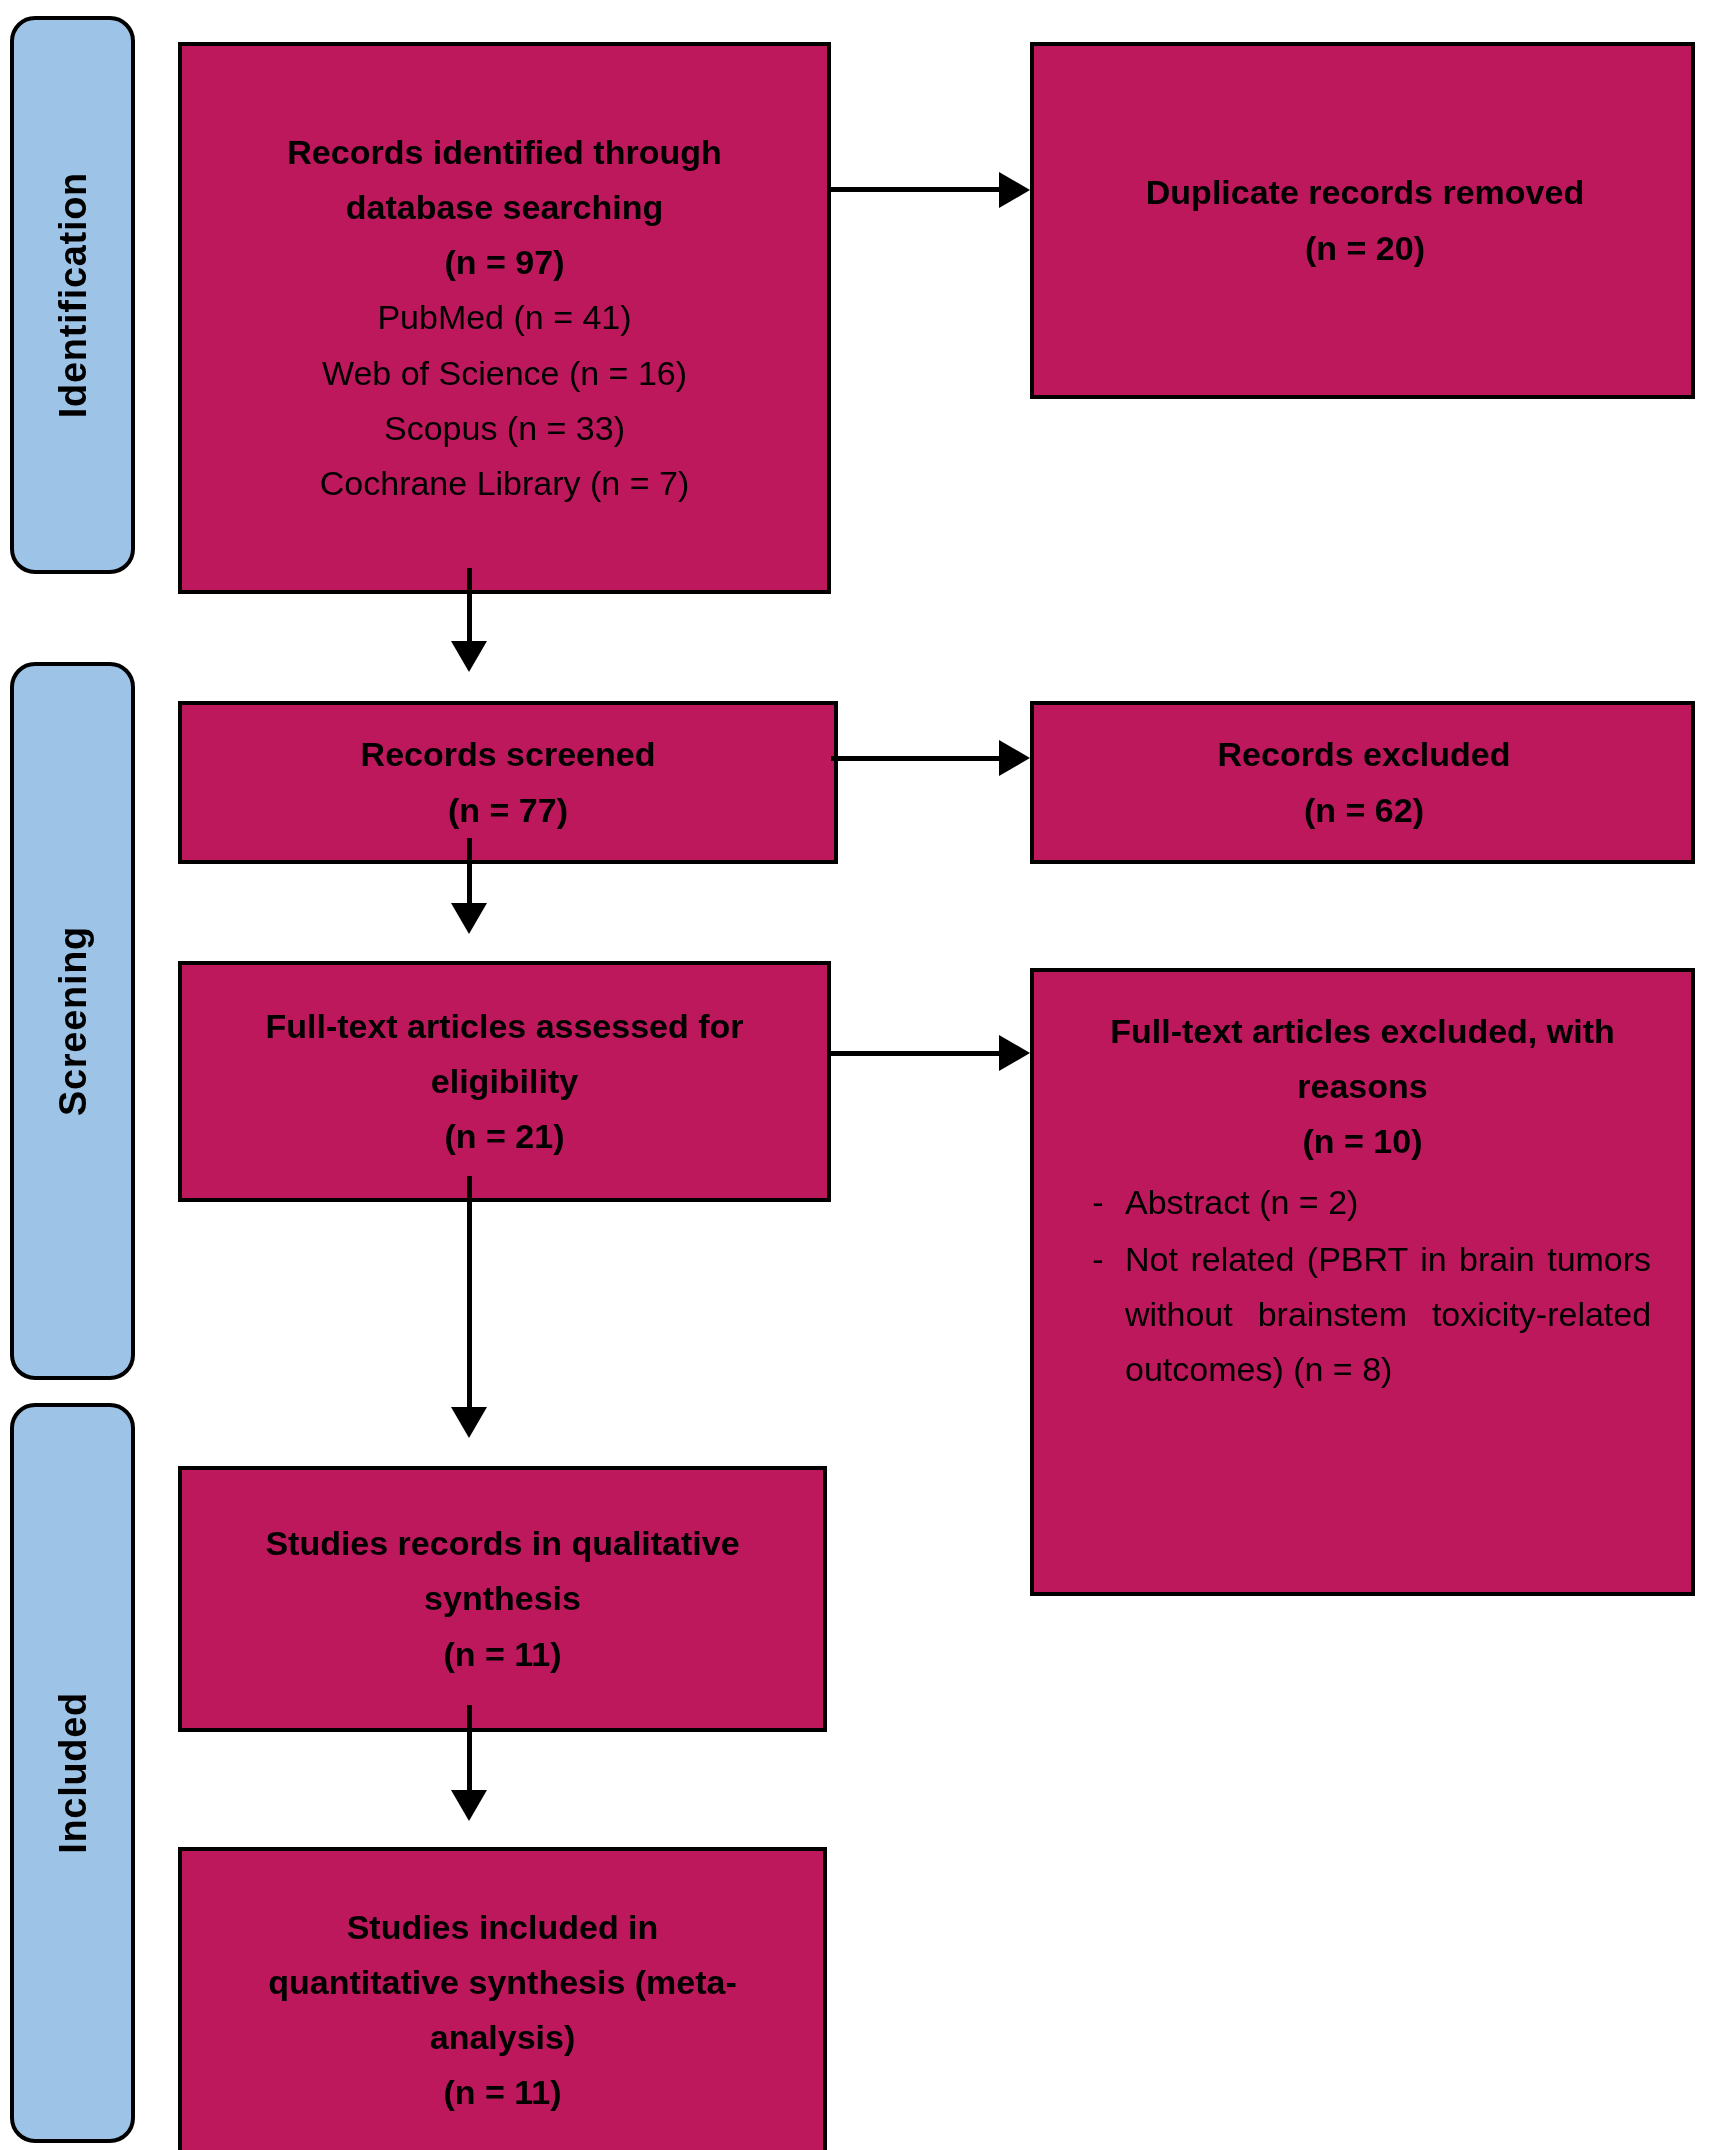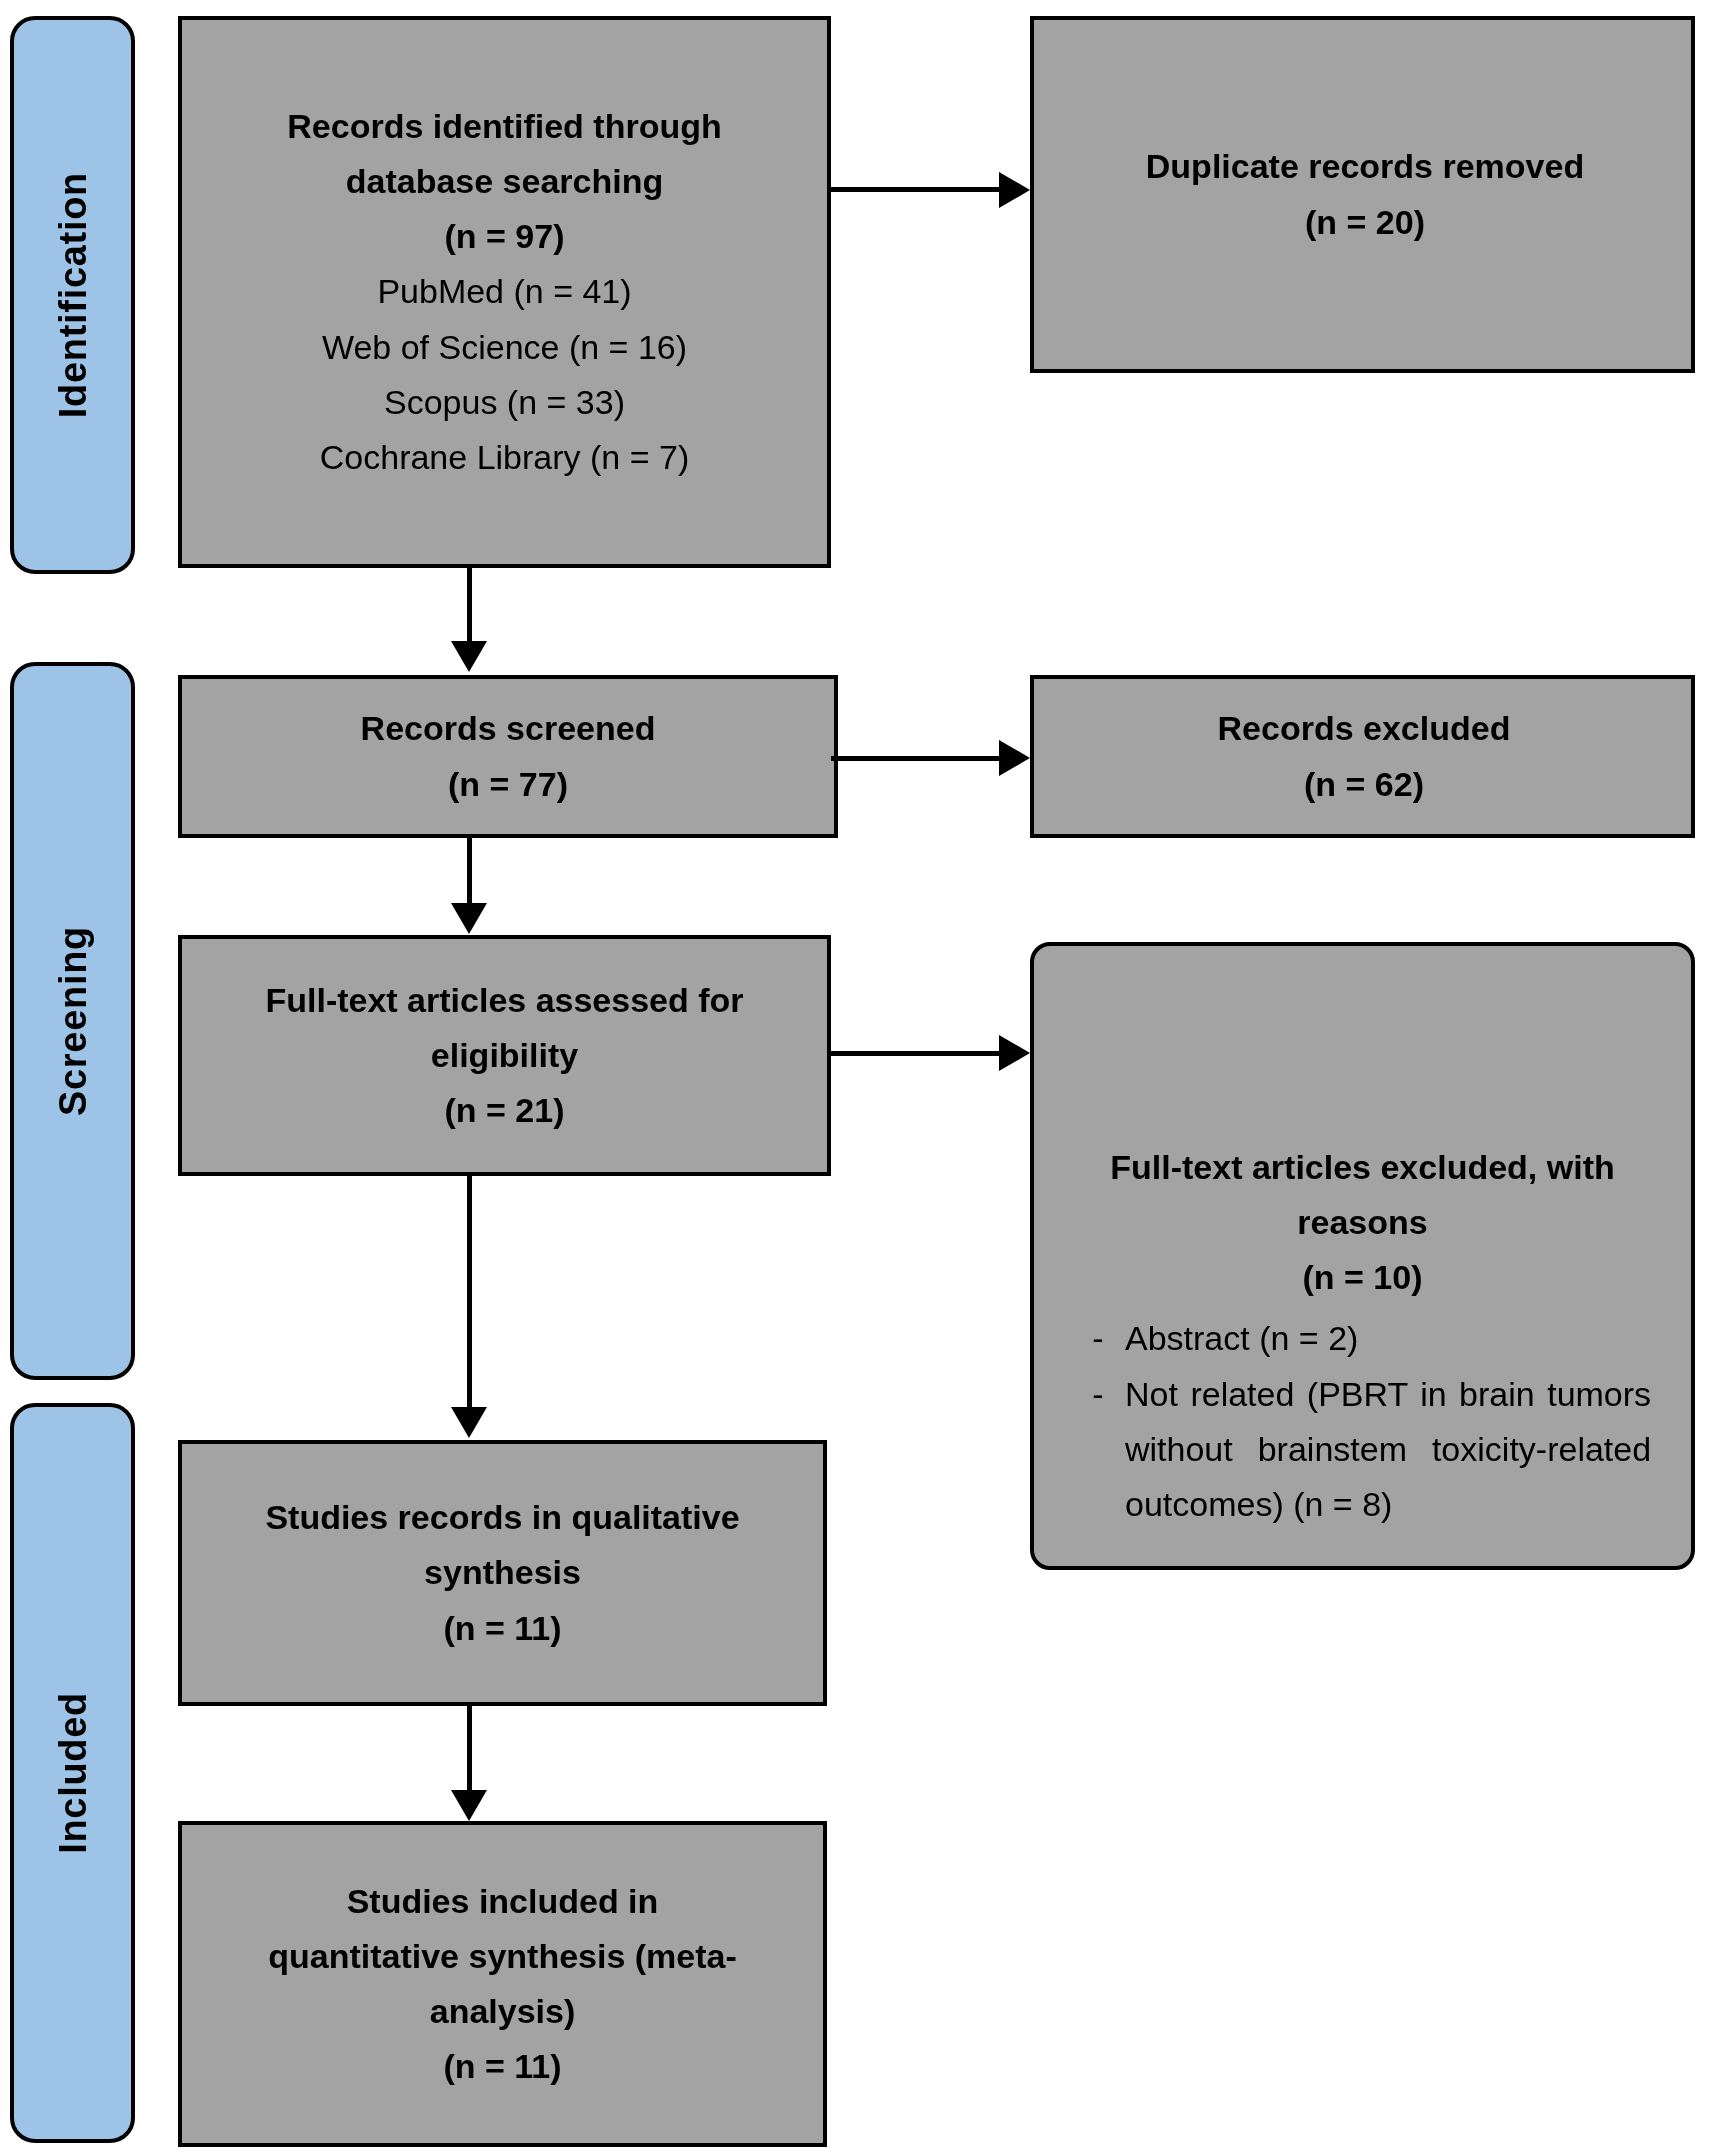--- a/index.html
+++ b/index.html
@@ -36,42 +36,42 @@
     letter-spacing: 0.7px;
     color: #000000;
     white-space: nowrap;
     line-height: 1;
   }
 
   
   .flow-box {
     position: absolute;
     box-sizing: border-box;
-    background: #a3a3a3;
+    background: #be185d;
     border: 4.4px solid #000000;
     display: flex;
     flex-direction: column;
     align-items: center;
     justify-content: center;
     padding: 10.3px 19px;
+    margin-top: 26px;
   }
   .flow-box .line {
     display: block;
     text-align: center;
     color: #000000;
     font-size: 34px;
     line-height: 1.62;
     white-space: nowrap;
   }
   .flow-box .line.bold {
     font-weight: bold;
   }
   .flow-box.box-head-wrap {
-    justify-content: flex-end;
-    border-radius: 20px;
+    justify-content: flex-start;
   }
 
   
   .headline {
     text-align: center;
     font-weight: bold;
     font-size: 34px;
     line-height: 1.62;
     color: #000000;
   }

